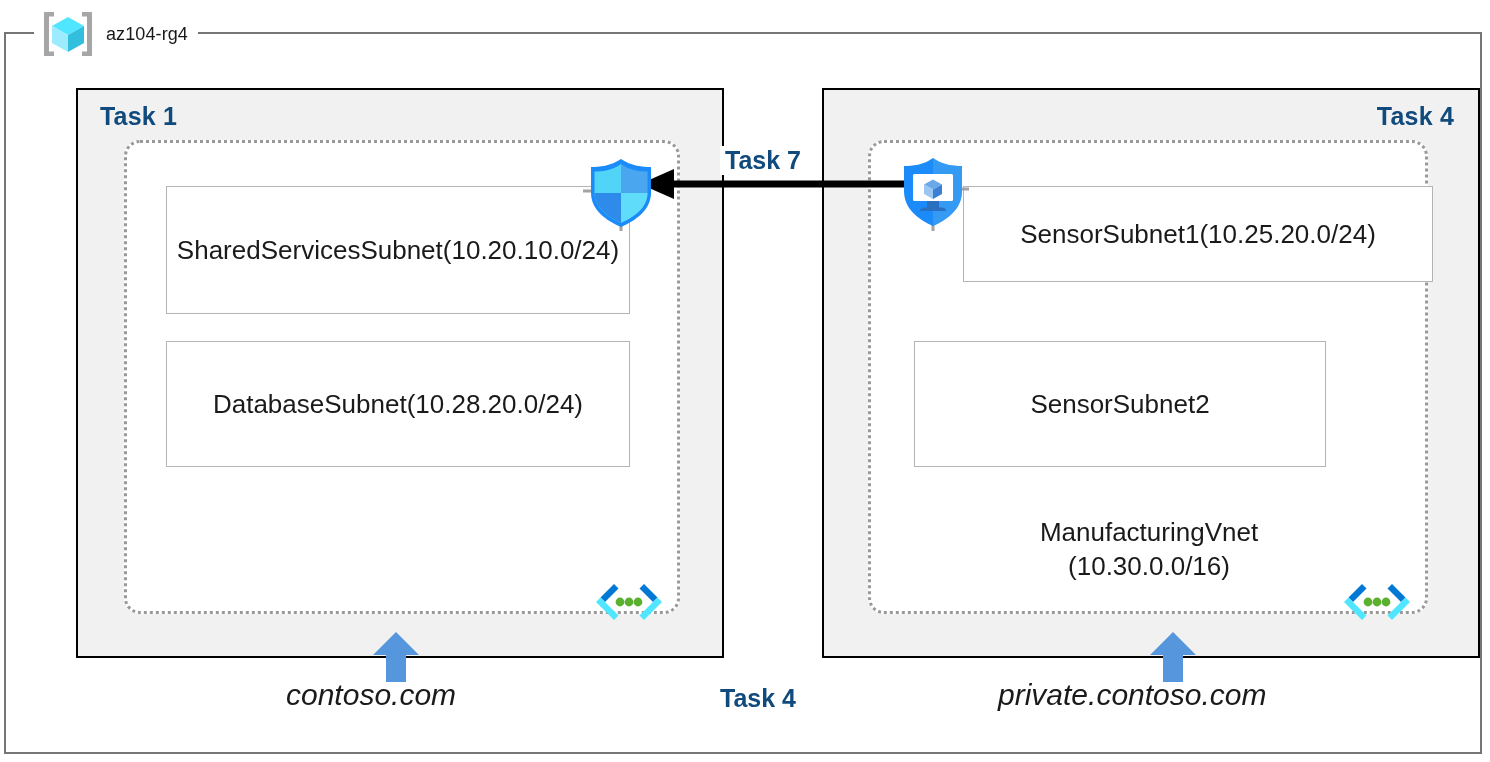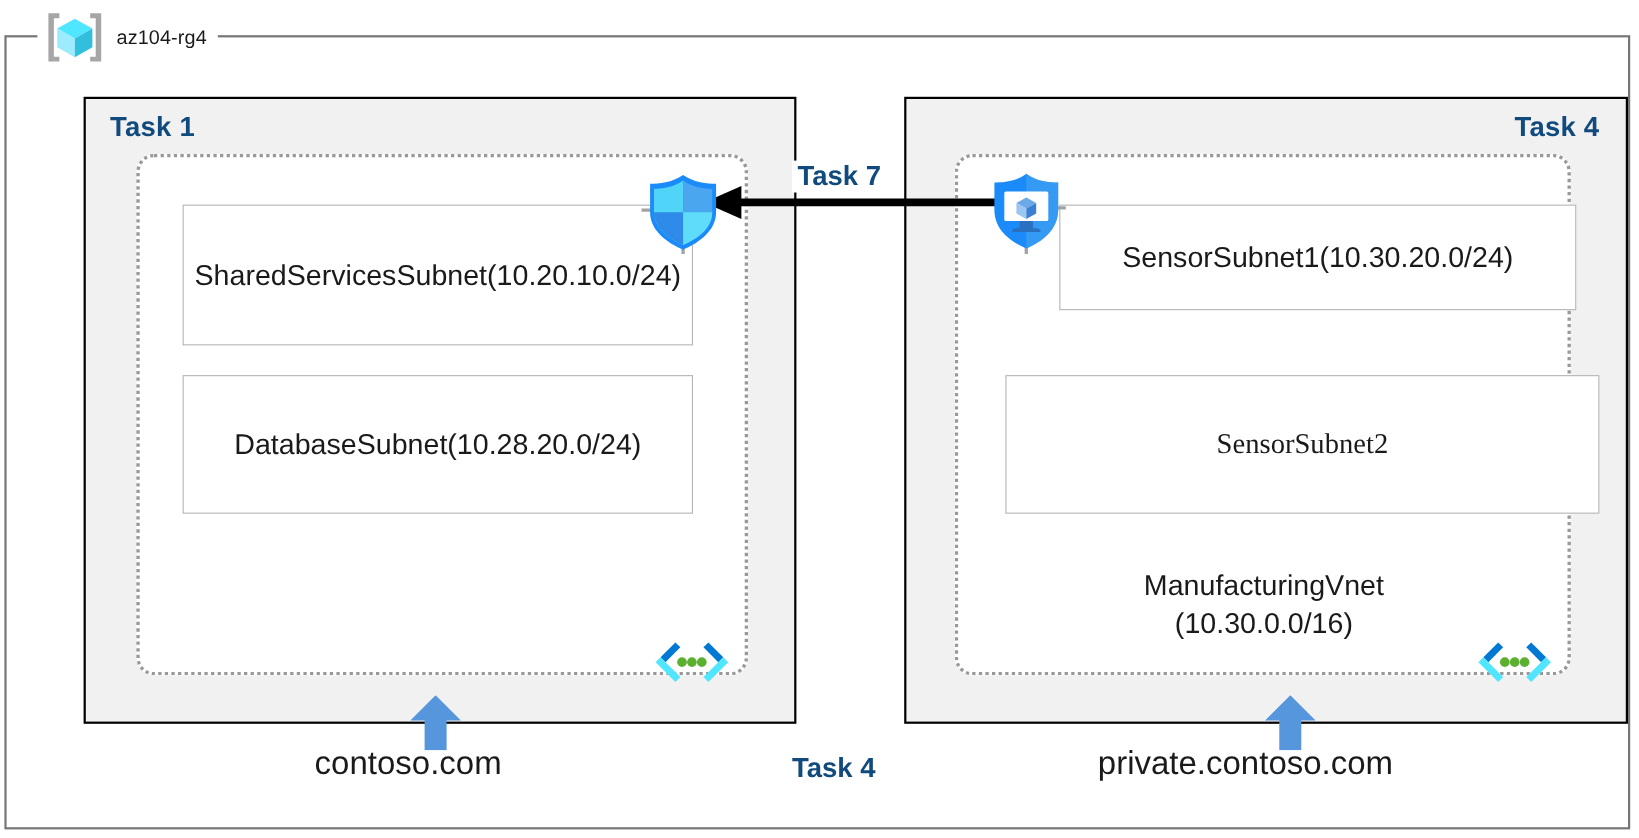--- a/index.html
+++ b/index.html
@@ -95,21 +95,21 @@
   }
   .subnet-name, .subnet-cidr, .vnet-name, .vnet-cidr {
     font-size: 26px;
     color: #1a1a1a;
     line-height: 1.32;
     white-space: nowrap;
   }
   #subnet-shared   { left: 166px; top: 186px; width: 464px; height: 128px; }
   #subnet-database { left: 166px; top: 341px; width: 464px; height: 126px; }
   #subnet-sensor1  { left: 936px; top: 186px; width: 470px; height: 96px; margin-left: 27px; }
-  #subnet-sensor2  { left: 914px; top: 341px; width: 540px; height: 126px; font-family: Liberation Serif, serif; }
+  #subnet-sensor2  { left: 914px; top: 341px; width: 412px; height: 126px; }
 
   
   .vnet-caption {
     position: absolute;
     text-align: center;
     line-height: 1.32;
   }
   #vnet1-caption { left: 166px; top: 515px; width: 464px; }
   #vnet2-caption { left: 914px; top: 515px; width: 470px; }
 
@@ -144,20 +144,21 @@
 
   
   .dns-arrow { position: absolute; width: 46px; height: 50px; z-index: 4; }
   #dns1-arrow { left: 373px;  top: 632px; }
   #dns2-arrow { left: 1150px; top: 632px; }
   .dns-label {
     position: absolute;
     font-size: 30px;
     color: #1a1a1a;
     white-space: nowrap;
+    font-style: italic;
   }
   #dns1-label { left: 286px;  top: 678px; }
   #dns2-label { left: 998px;  top: 678px; }
 
   #task4-label {
     position: absolute;
     left: 720px;
     top: 684px;
     font-size: 25px;
     font-weight: bold;
@@ -221,21 +222,21 @@
   </span>
 
   <div id="task2-panel" class="task-panel">
     <span class="task-label right">Task 4</span>
   </div>
 
   <div id="vnet2-box" class="vnet-box"></div>
 
   <div id="subnet-sensor1" class="subnet-box">
     <span class="subnet-name">SensorSubnet1</span>
-    <span class="subnet-cidr">(10.30.20.0/24)</span>
+    <span class="subnet-cidr">(10.25.20.0/24)</span>
   </div>
 
   <div id="subnet-sensor2" class="subnet-box">
     <span class="subnet-name">SensorSubnet2</span>
   </div>
 
   <div id="vnet2-caption" class="vnet-caption">
     <div class="vnet-name">ManufacturingVnet</div>
     <div class="vnet-cidr">(10.30.0.0/16)</div>
   </div>

